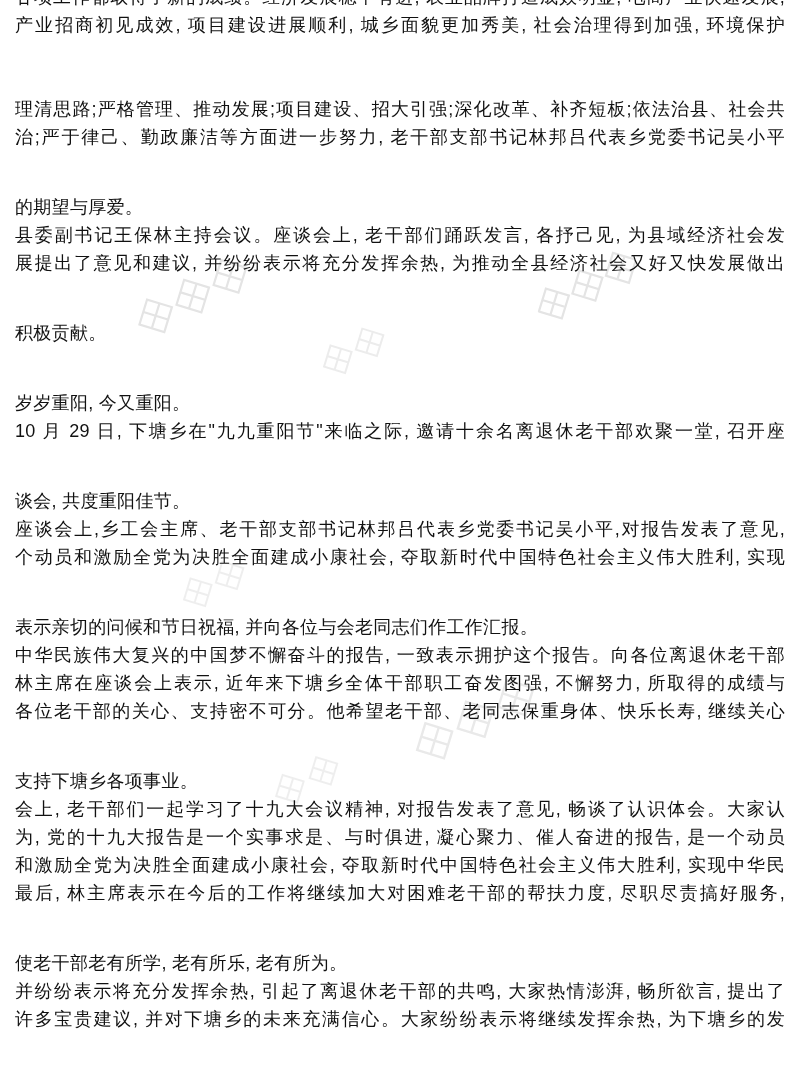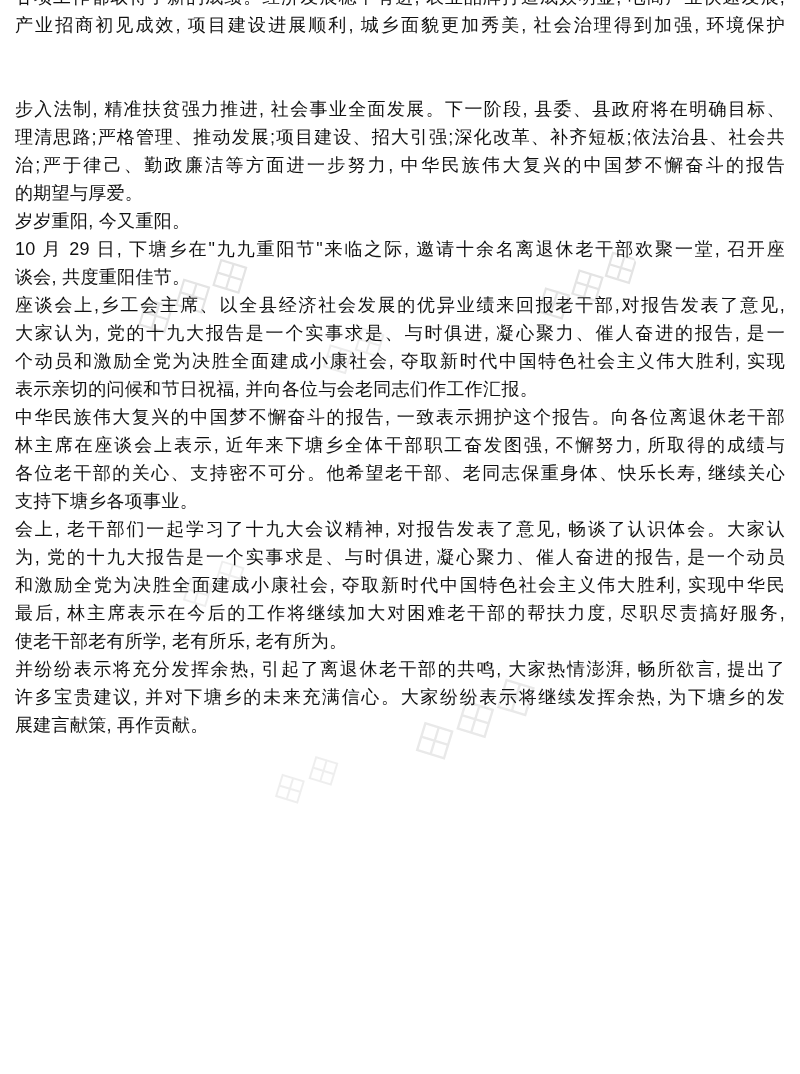--- a/index.html
+++ b/index.html
@@ -26,20 +26,21 @@
     white-space:nowrap;
     overflow:hidden;
     text-align:justify;
     text-align-last:justify;
     text-justify:inter-character;
     letter-spacing:0.3px;
   }
   .line.last{
     text-align-last:left;
     text-align:left;
+    margin-top:42px;
   }
   
   .wm{
     position:absolute;
     pointer-events:none;
     opacity:1;
   }
   .wm svg{display:block;}
   .wm-a{left:130px;top:268px;transform:rotate(-28deg);}
   .wm-b{left:532px;top:262px;transform:rotate(-28deg);}
@@ -119,37 +120,40 @@
       </g>
     </svg>
   </div>
 
   <div class="doc">
       <div class="para gap-after">
         <div class="line">各项工作都取得了新的成绩。经济发展稳中有进, 农业品牌打造成效明显, 电商产业快速发展,</div>
         <div class="line">产业招商初见成效, 项目建设进展顺利, 城乡面貌更加秀美, 社会治理得到加强, 环境保护</div>
       </div>
       <div class="para">
-        <div class="line">步入法制, 精准扶贫强力推进, 社会事业全面发展。下一阶段, 县委、县政府将在明确目标、</div>
         <div class="line">理清思路;严格管理、推动发展;项目建设、招大引强;深化改革、补齐短板;依法治县、社会共</div>
-        <div class="line">治;严于律己、勤政廉洁等方面进一步努力,  中华民族伟大复兴的中国梦不懈奋斗的报告</div>
+        <div class="line">治;严于律己、勤政廉洁等方面进一步努力,  老干部支部书记林邦吕代表乡党委书记吴小平</div>
         <div class="line last">的期望与厚爱。</div>
+      </div>
+      <div class="para">
+        <div class="line">县委副书记王保林主持会议。座谈会上, 老干部们踊跃发言, 各抒己见, 为县域经济社会发</div>
+        <div class="line">展提出了意见和建议, 并纷纷表示将充分发挥余热, 为推动全县经济社会又好又快发展做出</div>
+        <div class="line last">积极贡献。</div>
       </div>
       <div class="para">
         <div class="line last">岁岁重阳, 今又重阳。</div>
       </div>
       <div class="para">
         <div class="line">10 月 29 日,  下塘乡在"九九重阳节"来临之际,  邀请十余名离退休老干部欢聚一堂,  召开座</div>
         <div class="line last">谈会, 共度重阳佳节。</div>
       </div>
       <div class="para">
-        <div class="line">座谈会上,乡工会主席、以全县经济社会发展的优异业绩来回报老干部,对报告发表了意见,</div>
+        <div class="line">座谈会上,乡工会主席、老干部支部书记林邦吕代表乡党委书记吴小平,对报告发表了意见,</div>
       </div>
       <div class="para">
-        <div class="line">大家认为, 党的十九大报告是一个实事求是、与时俱进, 凝心聚力、催人奋进的报告, 是一</div>
         <div class="line">个动员和激励全党为决胜全面建成小康社会, 夺取新时代中国特色社会主义伟大胜利, 实现</div>
         <div class="line last">表示亲切的问候和节日祝福, 并向各位与会老同志们作工作汇报。</div>
         <div class="line">中华民族伟大复兴的中国梦不懈奋斗的报告, 一致表示拥护这个报告。向各位离退休老干部</div>
       </div>
       <div class="para">
         <div class="line">林主席在座谈会上表示, 近年来下塘乡全体干部职工奋发图强, 不懈努力, 所取得的成绩与</div>
         <div class="line">各位老干部的关心、支持密不可分。他希望老干部、老同志保重身体、快乐长寿, 继续关心</div>
         <div class="line last">支持下塘乡各项事业。</div>
       </div>
       <div class="para">

